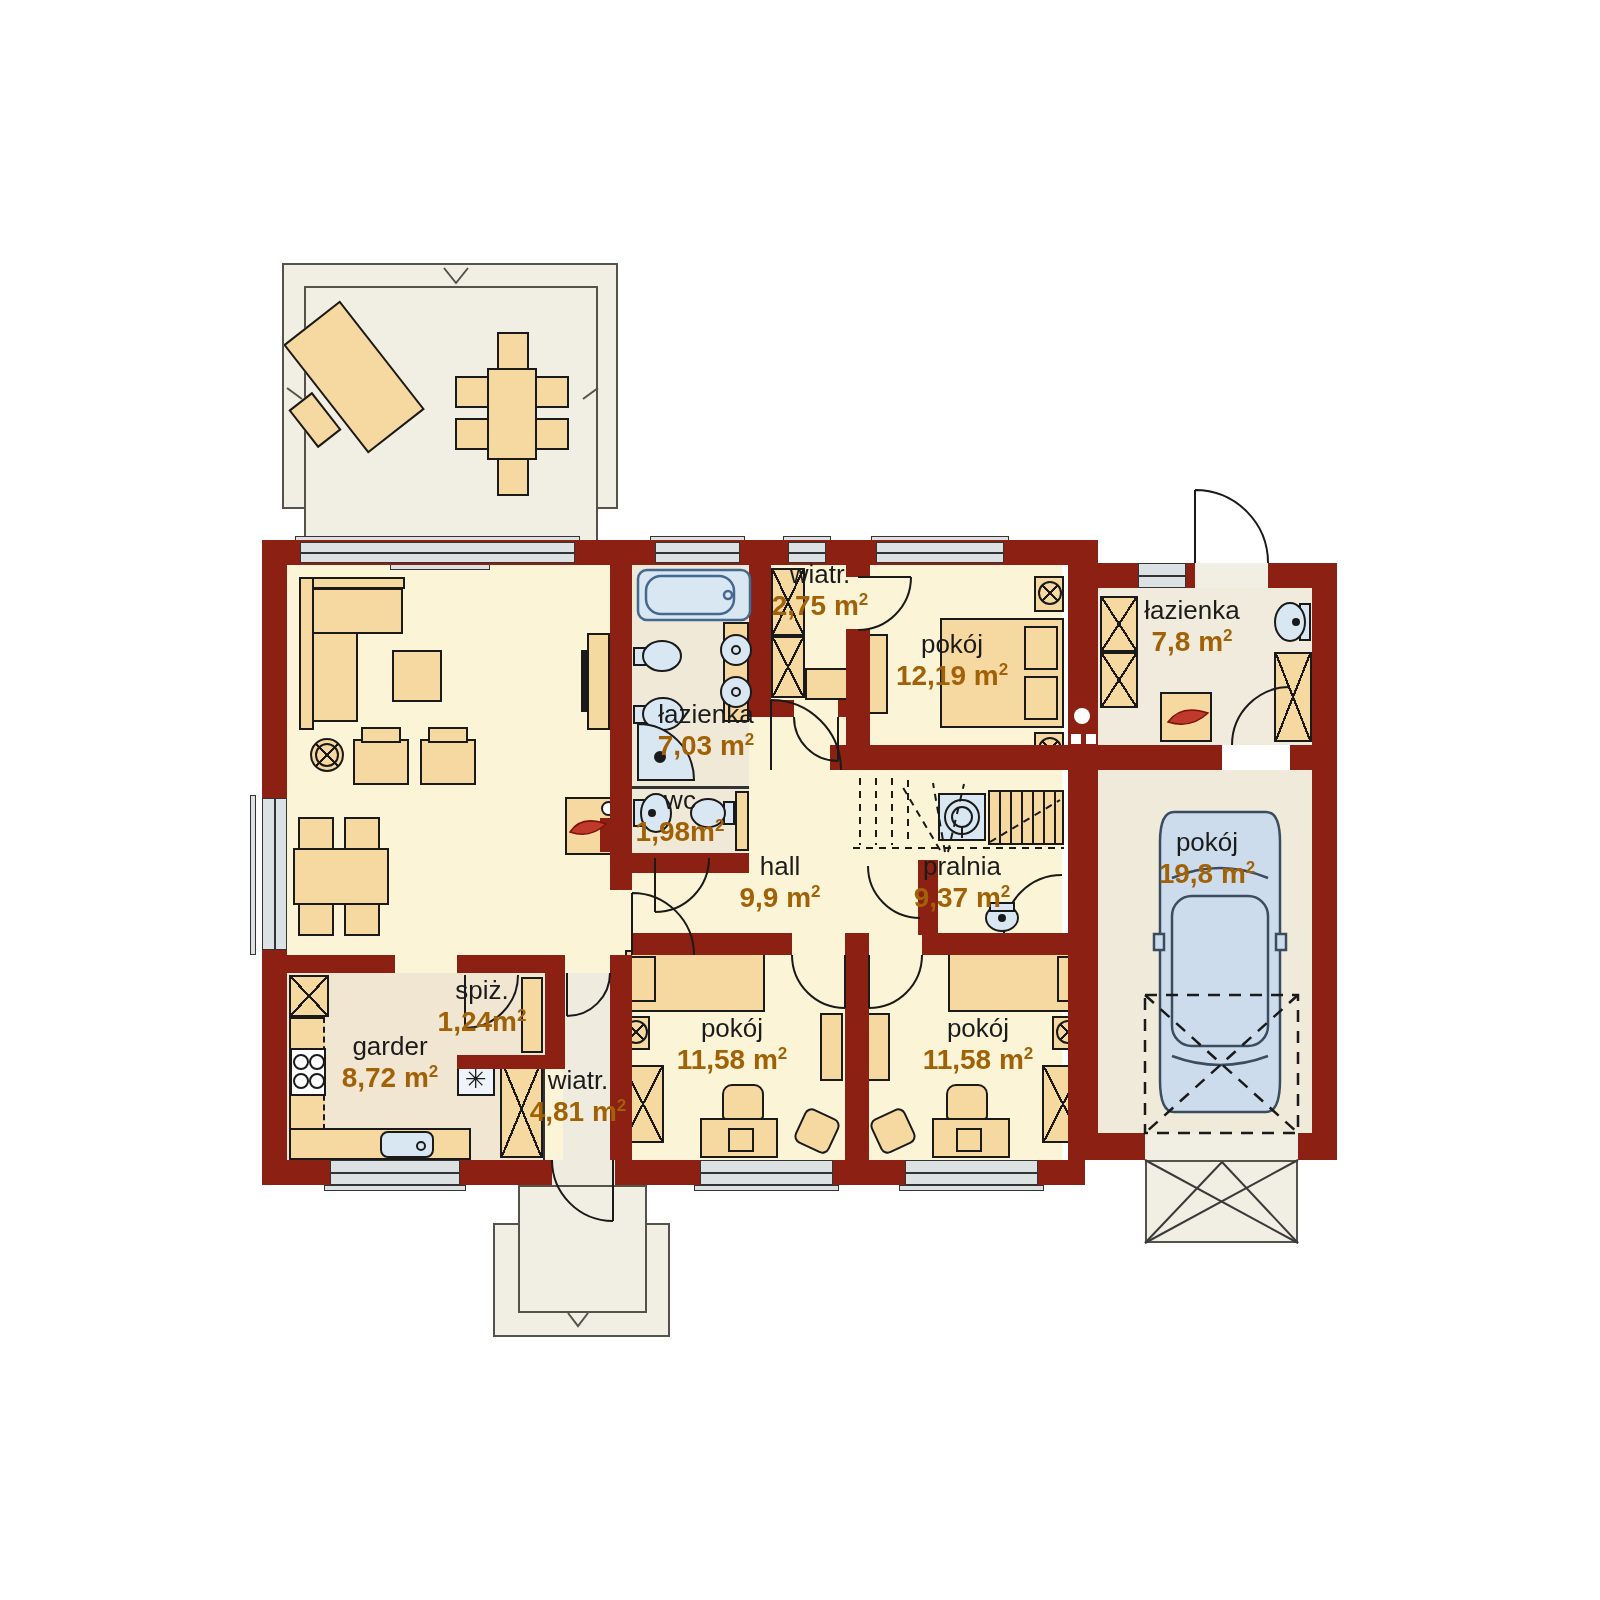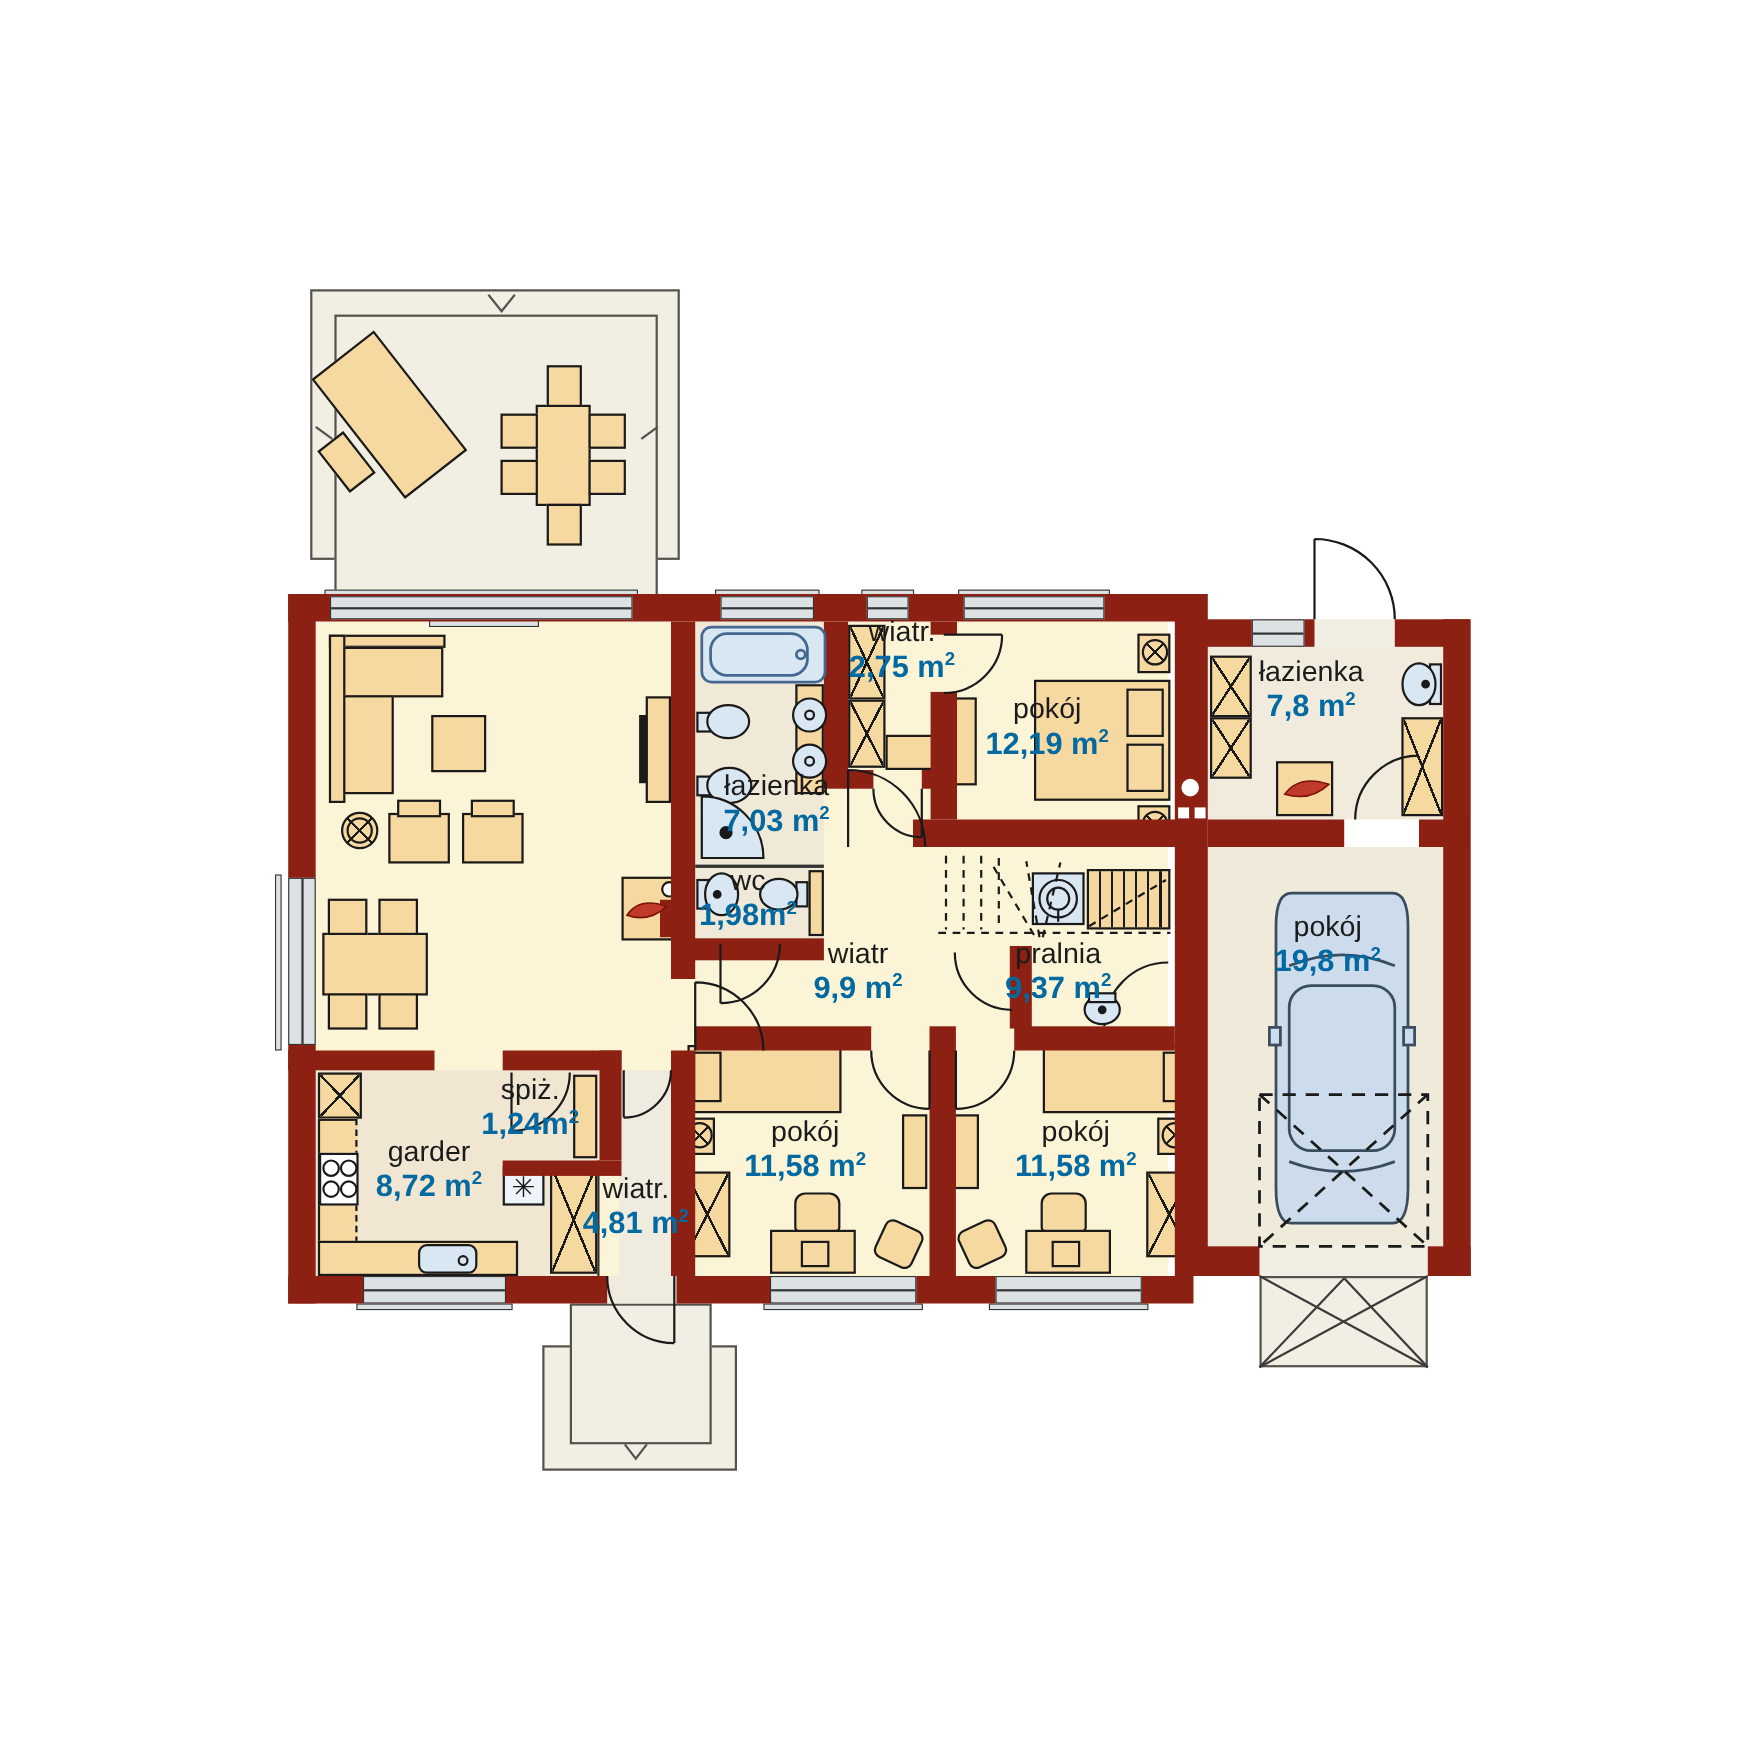--- a/index.html
+++ b/index.html
@@ -24,21 +24,21 @@
     background-image:
       linear-gradient(to top right, transparent calc(50% - 1px), #1a1a1a calc(50% - 1px), #1a1a1a calc(50% + 1px), transparent calc(50% + 1px)),
       linear-gradient(to bottom right, transparent calc(50% - 1px), #1a1a1a calc(50% - 1px), #1a1a1a calc(50% + 1px), transparent calc(50% + 1px));}
   .plant{position:relative;}
   .plant::before{content:"";position:absolute;left:3px;top:3px;right:3px;bottom:3px;border:2px solid #1a1a1a;border-radius:50%;}
   .blue{background:#d9e7f3;border:2px solid #1a1a1a;z-index:4;}
   .steps{background:#f6d8a1;border:2px solid #1a1a1a;z-index:3;
     background-image:repeating-linear-gradient(90deg, transparent 0 9px, #1a1a1a 9px 11px);}
   .label{position:absolute;z-index:9;text-align:center;transform:translateX(-50%);color:#1b1b1b;white-space:nowrap;}
   .label .rname{font-size:26px;line-height:1.1;}
-  .label .rarea{font-size:28px;font-weight:bold;line-height:1.2;color:#0369a1;}
+  .label .rarea{font-size:28px;font-weight:bold;line-height:1.2;color:#a16207;}
   .label .sup{font-size:17px;vertical-align:super;font-weight:bold;}
   .lbl-garaz{z-index:9;}
   .thin{background:#333;z-index:4;}
   .thresh{z-index:4;}
   .stove{background:#fff;border:2px solid #1a1a1a;z-index:4;}
   .fridge{background:#eef4f9;border:2px solid #1a1a1a;z-index:4;text-align:center;color:#1a1a1a;}
 </style>
 </head>
 <body>
 
@@ -218,21 +218,21 @@
   </div>
   <div class="label" style="left:1192px;top:596px;">
     <div class="rname">łazienka</div>
     <div class="rarea"><span>7,8 m</span><span class="sup">2</span></div>
   </div>
   <div class="label lbl-garaz" style="left:1207px;top:828px;">
     <div class="rname">pokój</div>
     <div class="rarea"><span>19,8 m</span><span class="sup">2</span></div>
   </div>
   <div class="label" style="left:780px;top:852px;">
-    <div class="rname">wiatr</div>
+    <div class="rname">hall</div>
     <div class="rarea"><span>9,9 m</span><span class="sup">2</span></div>
   </div>
   <div class="label" style="left:962px;top:852px;">
     <div class="rname">pralnia</div>
     <div class="rarea"><span>9,37 m</span><span class="sup">2</span></div>
   </div>
   <div class="label" style="left:482px;top:976px;">
     <div class="rname">spiż.</div>
     <div class="rarea"><span>1,24m</span><span class="sup">2</span></div>
   </div>

